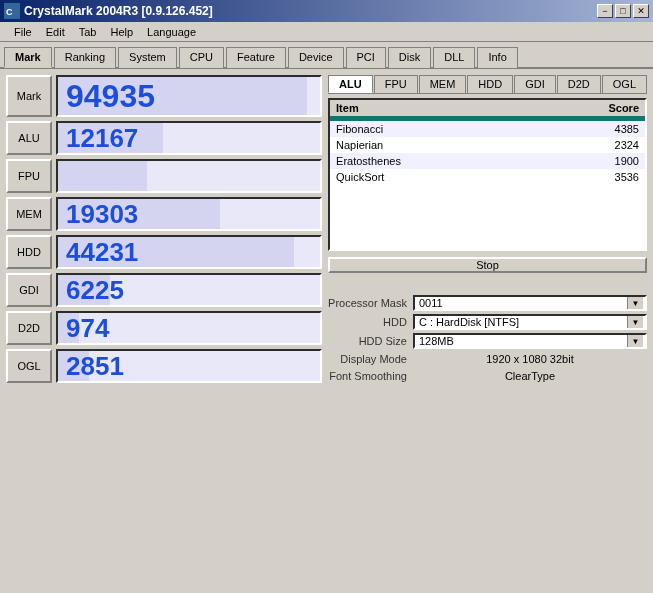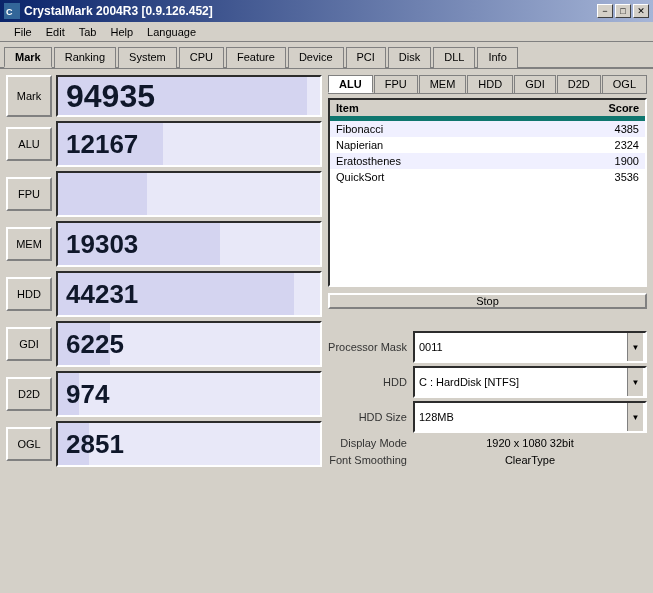--- a/index.html
+++ b/index.html
@@ -128,36 +128,36 @@
       justify-content: center;
       font-size: 11px;
       cursor: pointer;
       flex-shrink: 0;
     }
     .score-label-btn.big {
       height: 42px;
     }
     .score-bar-container {
       flex: 1;
-      height: 46px;
+      height: 34px;
       background: #e8e8f8;
       border: 2px inset;
       border-color: #808080 #ffffff #ffffff #808080;
       display: flex;
       align-items: center;
       position: relative;
       overflow: hidden;
     }
     .score-bar-container.big {
       height: 42px;
     }
     .score-value {
       font-size: 26px;
       font-weight: bold;
-      color: #0f172a;
+      color: #1d4ed8;
       padding-left: 8px;
       font-family: Arial, sans-serif;
       z-index: 1;
       position: relative;
     }
     .score-value.big {
       font-size: 32px;
     }
     .score-bar-fill {
       position: absolute;
@@ -247,21 +247,21 @@
       grid-template-columns: auto 1fr;
       gap: 3px 6px;
       align-items: center;
     }
     .info-label {
       font-size: 11px;
       text-align: right;
       color: #333;
     }
     .info-select {
-      height: 32px;
+      height: 16px;
       background: white;
       border: 2px inset;
       border-color: #808080 #ffffff #ffffff #808080;
       font-size: 11px;
       padding: 0 2px;
       display: flex;
       align-items: center;
       justify-content: space-between;
       cursor: pointer;
     }

